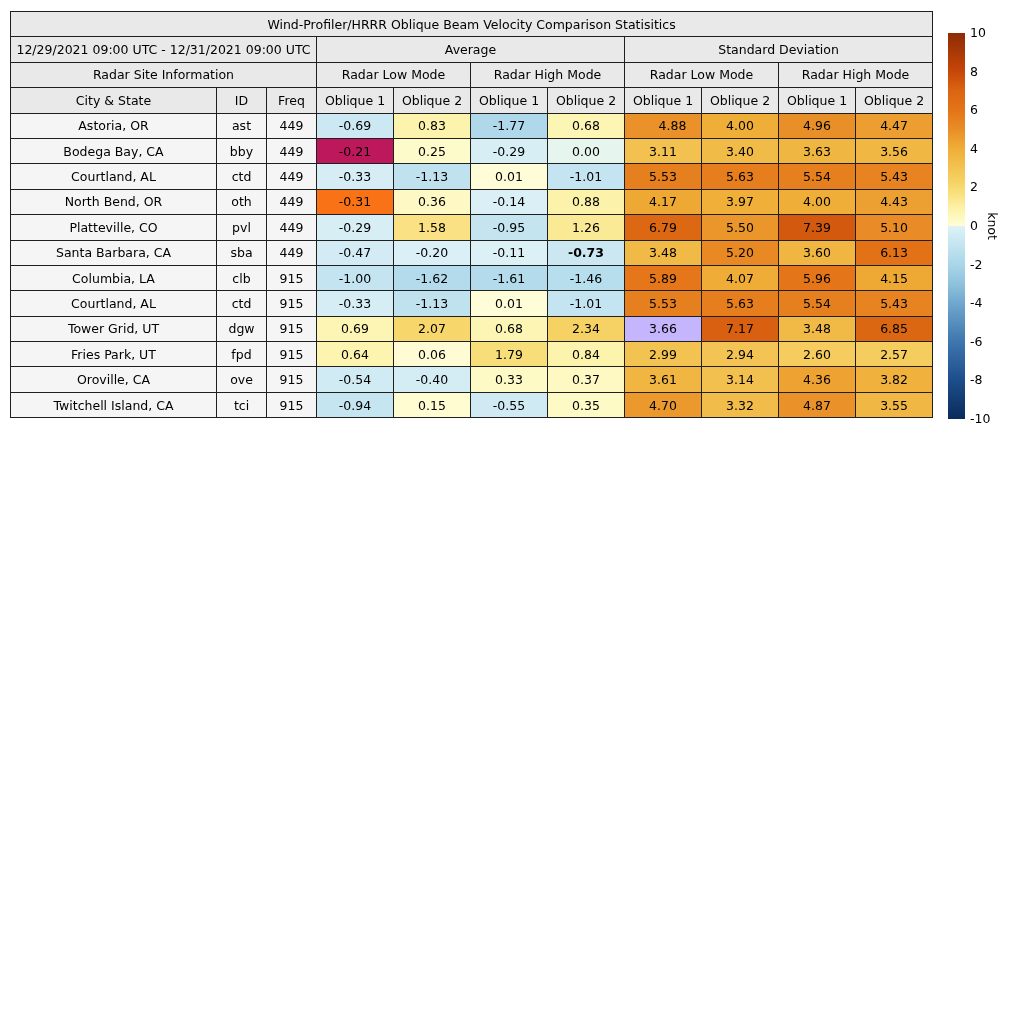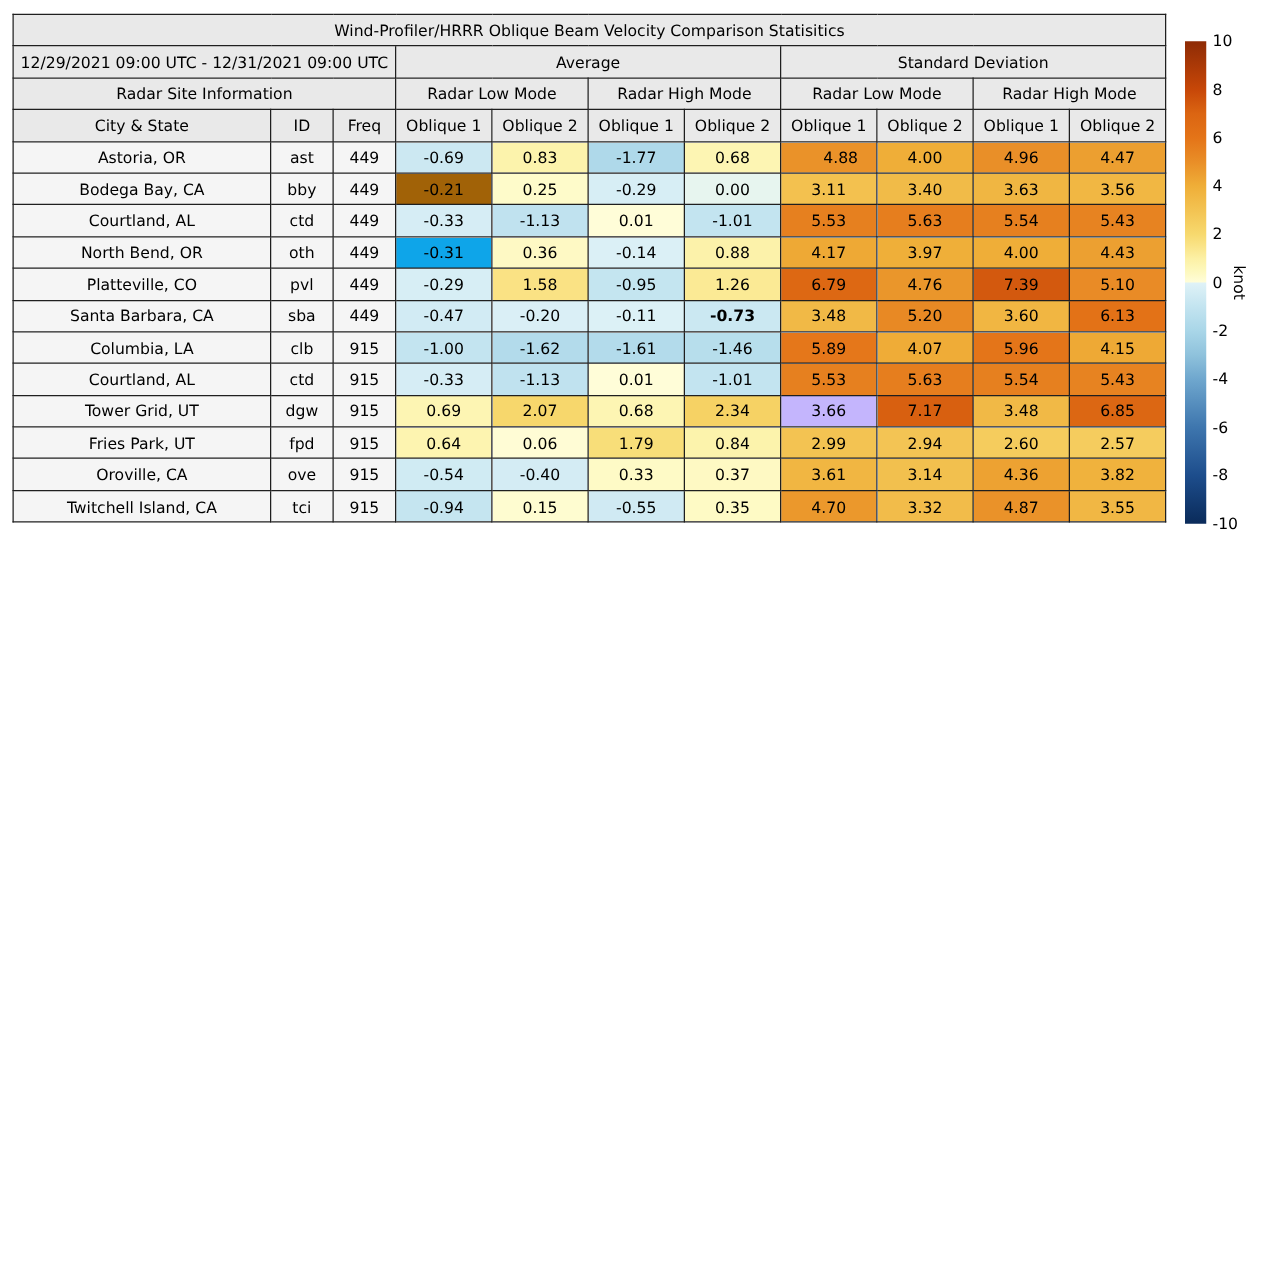--- a/index.html
+++ b/index.html
@@ -125,21 +125,21 @@
       <td class="val" style="background: rgb(234, 146, 41); padding-left: 19px;">4.88</td>
       <td class="val" style="background: rgb(239, 174, 56);">4.00</td>
       <td class="val" style="background: rgb(233, 143, 40);">4.96</td>
       <td class="val" style="background: rgb(236, 159, 48);">4.47</td>
     </tr>
 
     <tr>
       <td class="rowlabel">Bodega Bay, CA</td>
       <td class="rowlabel">bby</td>
       <td class="rowlabel">449</td>
-      <td class="val" style="background: #a16207;">-0.21</td>
+      <td class="val" style="background: #be185d;">-0.21</td>
       <td class="val" style="background: rgb(254, 251, 202);">0.25</td>
       <td class="val" style="background: rgb(215, 238, 245);">-0.29</td>
       <td class="val" style="background: rgb(231, 245, 239);">0.00</td>
       <td class="val" style="background: rgb(243, 193, 79);">3.11</td>
       <td class="val" style="background: rgb(241, 187, 72);">3.40</td>
       <td class="val" style="background: rgb(240, 182, 66);">3.63</td>
       <td class="val" style="background: rgb(241, 183, 67);">3.56</td>
     </tr>
 
     <tr>
@@ -153,40 +153,40 @@
       <td class="val" style="background: rgb(230, 128, 31);">5.53</td>
       <td class="val" style="background: rgb(230, 126, 30);">5.63</td>
       <td class="val" style="background: rgb(230, 128, 31);">5.54</td>
       <td class="val" style="background: rgb(231, 131, 33);">5.43</td>
     </tr>
 
     <tr>
       <td class="rowlabel">North Bend, OR</td>
       <td class="rowlabel">oth</td>
       <td class="rowlabel">449</td>
-      <td class="val" style="background: #0ea5e9; margin-top: 44px;">-0.31</td>
+      <td class="val" style="background: #f97316; margin-top: 44px;">-0.31</td>
       <td class="val" style="background: rgb(254, 249, 196);">0.36</td>
       <td class="val" style="background: rgb(219, 240, 246);">-0.14</td>
       <td class="val" style="background: rgb(252, 242, 170);">0.88</td>
       <td class="val" style="background: rgb(238, 169, 53);">4.17</td>
       <td class="val" style="background: rgb(239, 175, 57);">3.97</td>
       <td class="val" style="background: rgb(239, 174, 56);">4.00</td>
       <td class="val" style="background: rgb(236, 160, 49);">4.43</td>
     </tr>
 
     <tr>
       <td class="rowlabel">Platteville, CO</td>
       <td class="rowlabel">pvl</td>
       <td class="rowlabel">449</td>
       <td class="val" style="background: rgb(215, 238, 245);">-0.29</td>
       <td class="val" style="background: rgb(250, 226, 132);">1.58</td>
       <td class="val" style="background: rgb(196, 229, 240);">-0.95</td>
       <td class="val" style="background: rgb(251, 234, 149);">1.26</td>
       <td class="val" style="background: rgb(221, 104, 19);">6.79</td>
-      <td class="val" style="background: rgb(234, 150, 43);">4.76</td>
+      <td class="val" style="background: rgb(234, 150, 43);">5.50</td>
       <td class="val" style="background: rgb(211, 89, 14);">7.39</td>
       <td class="val" style="background: rgb(233, 139, 38);">5.10</td>
     </tr>
 
     <tr>
       <td class="rowlabel">Santa Barbara, CA</td>
       <td class="rowlabel">sba</td>
       <td class="rowlabel">449</td>
       <td class="val" style="background: rgb(210, 235, 244);">-0.47</td>
       <td class="val" style="background: rgb(218, 239, 246);">-0.20</td>

